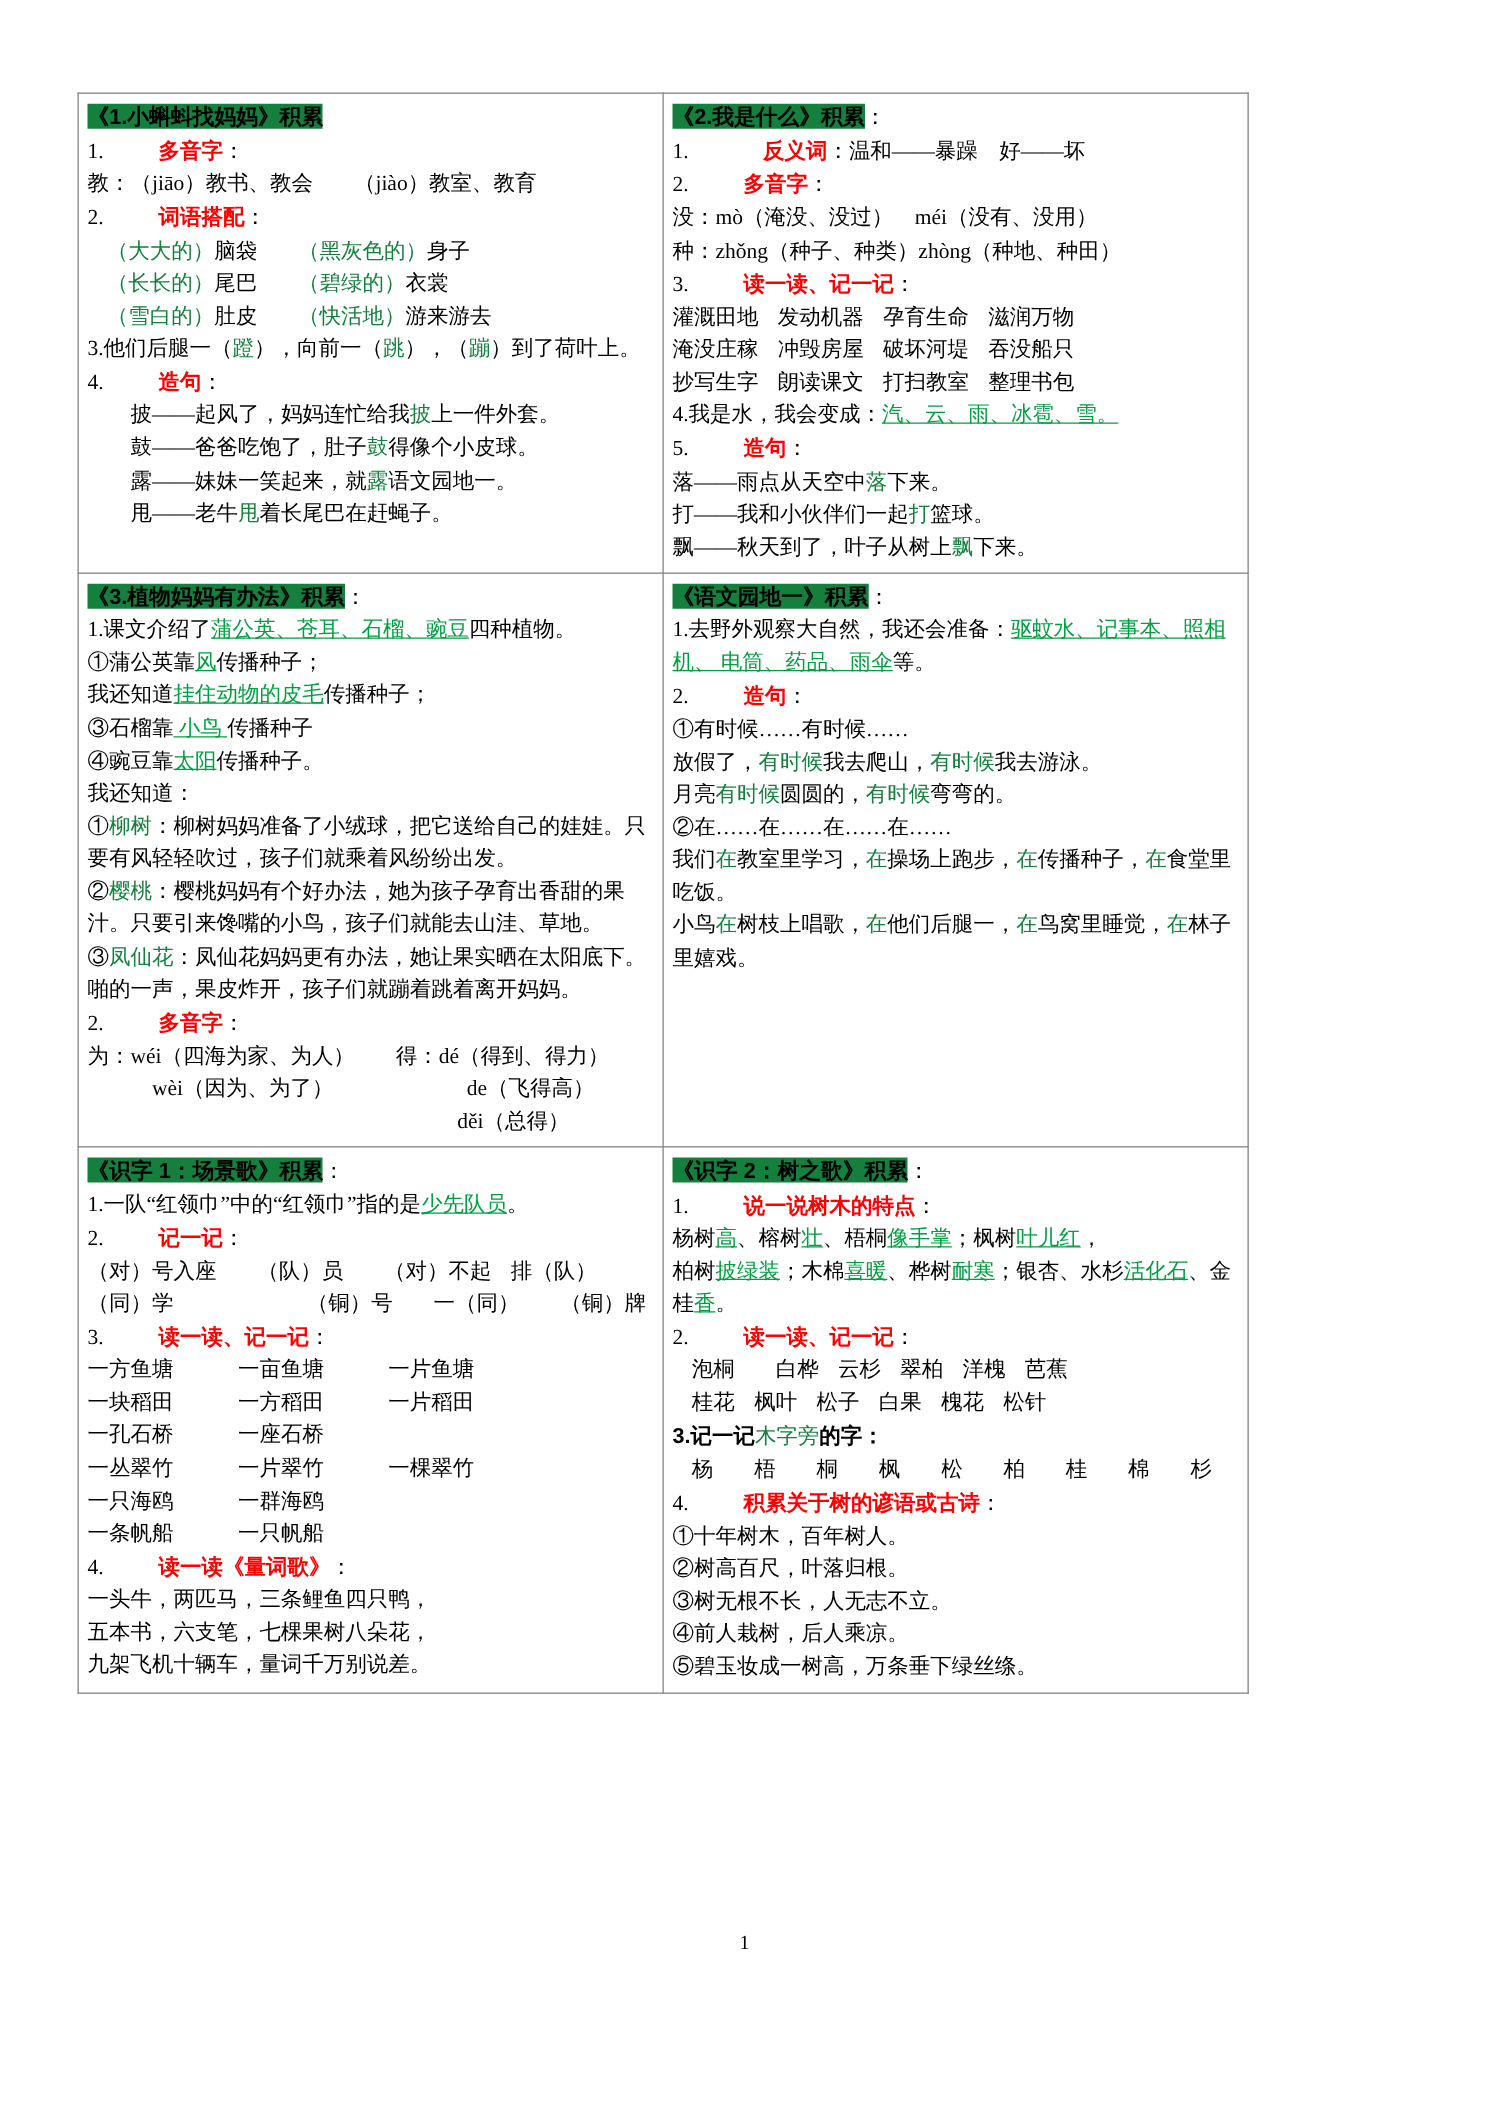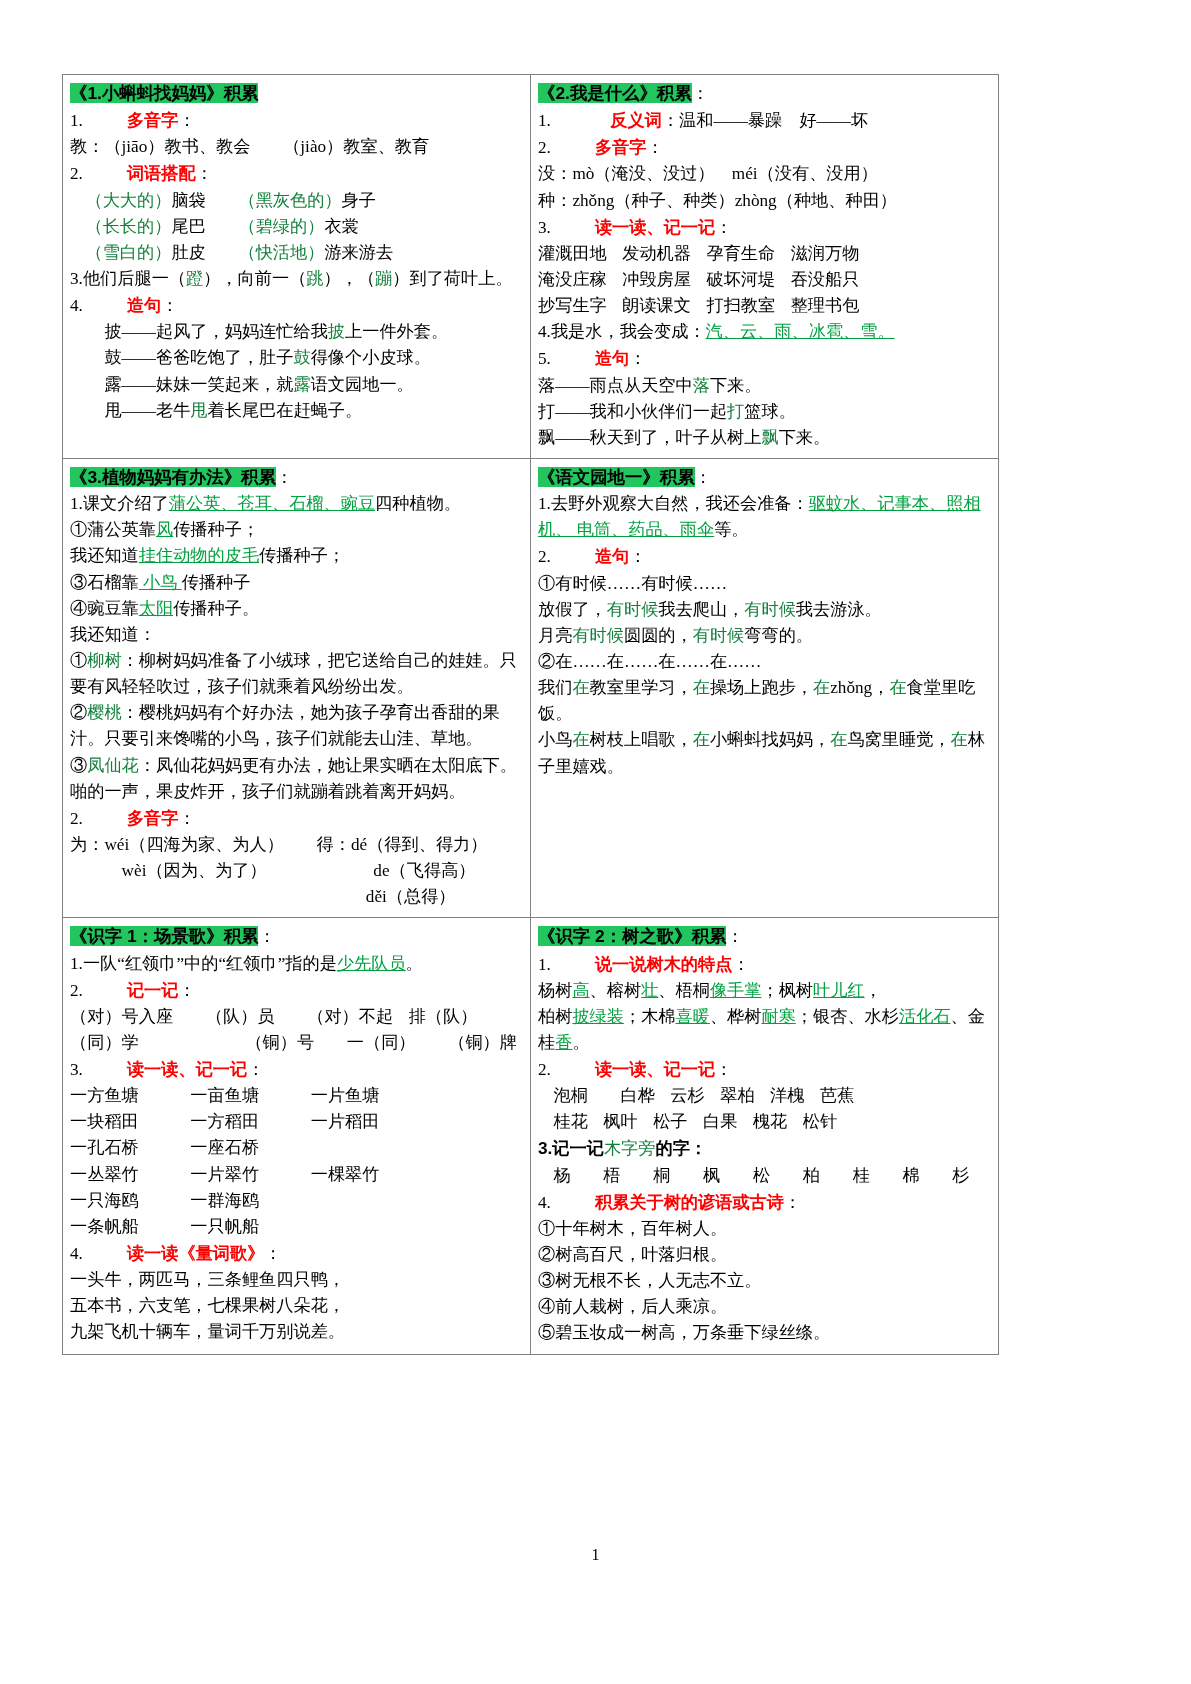--- a/index.html
+++ b/index.html
@@ -34,21 +34,21 @@
     border: 1px solid #808080;
     vertical-align: top;
     padding: 5px 7px 7px 7px;
     font-size: 17.2px;
     line-height: 1.52;
   }
   td.left  { width: 453px; }
   td.right { width: 453px; }
 
   .hl {
-    background: #22c55e;
+    background: #15803d;
     font-weight: bold;
     font-family: "Liberation Sans", "DejaVu Sans", sans-serif;
     font-size: 17.4px;
   }
   .title-row { margin: 0 0 1px 0; white-space: nowrap; }
   .red {
     color: #ff0000;
     font-weight: bold;
     font-family: "Liberation Sans", "DejaVu Sans", sans-serif;
     margin-left: 44px;
@@ -136,22 +136,22 @@
     </td>
 
     <td class="right">
       <p class="l title-row"><span class="hl">《语文园地一》积累</span><span>：</span></p>
       <p class="l"><span>1.去野外观察大自然，我还会准备：</span><span class="grn-u">驱蚊水、记事本、照相机、 电筒、药品、雨伞</span><span>等。</span></p>
       <p class="l"><span>2.</span><span class="red">造句</span><span>：</span></p>
       <p class="l">①有时候……有时候……</p>
       <p class="l"><span>放假了，</span><span class="grn">有时候</span><span>我去爬山，</span><span class="grn">有时候</span><span>我去游泳。</span></p>
       <p class="l"><span>月亮</span><span class="grn">有时候</span><span>圆圆的，</span><span class="grn">有时候</span><span>弯弯的。</span></p>
       <p class="l">②在……在……在……在……</p>
-      <p class="l"><span>我们</span><span class="grn">在</span><span>教室里学习，</span><span class="grn">在</span><span>操场上跑步，</span><span class="grn">在</span><span>zhǒng，</span><span class="grn">在</span><span>食堂里吃饭。</span></p>
-      <p class="l"><span>小鸟</span><span class="grn">在</span><span>树枝上唱歌，</span><span class="grn">在</span><span>小蝌蚪找妈妈，</span><span class="grn">在</span><span>鸟窝里睡觉，</span><span class="grn">在</span><span>林子里嬉戏。</span></p>
+      <p class="l"><span>我们</span><span class="grn">在</span><span>教室里学习，</span><span class="grn">在</span><span>操场上跑步，</span><span class="grn">在</span><span>传播种子，</span><span class="grn">在</span><span>食堂里吃饭。</span></p>
+      <p class="l"><span>小鸟</span><span class="grn">在</span><span>树枝上唱歌，</span><span class="grn">在</span><span>他们后腿一，</span><span class="grn">在</span><span>鸟窝里睡觉，</span><span class="grn">在</span><span>林子里嬉戏。</span></p>
     </td>
   </tr>
 
   <tr>
 
     <td class="left">
       <p class="l title-row"><span class="hl">《识字 1：场景歌》积累</span><span>：</span></p>
       <p class="l"><span>1.一队“红领巾”中的“红领巾”指的是</span><span class="grn-u">少先队员</span><span>。</span></p>
       <p class="l"><span>2.</span><span class="red">记一记</span><span>：</span></p>
       <p class="l"><span>（对）号入座</span><span class="sp2"></span><span>（队）员</span><span class="sp2"></span><span>（对）不起</span><span class="sp1"></span><span>排（队）</span></p>

